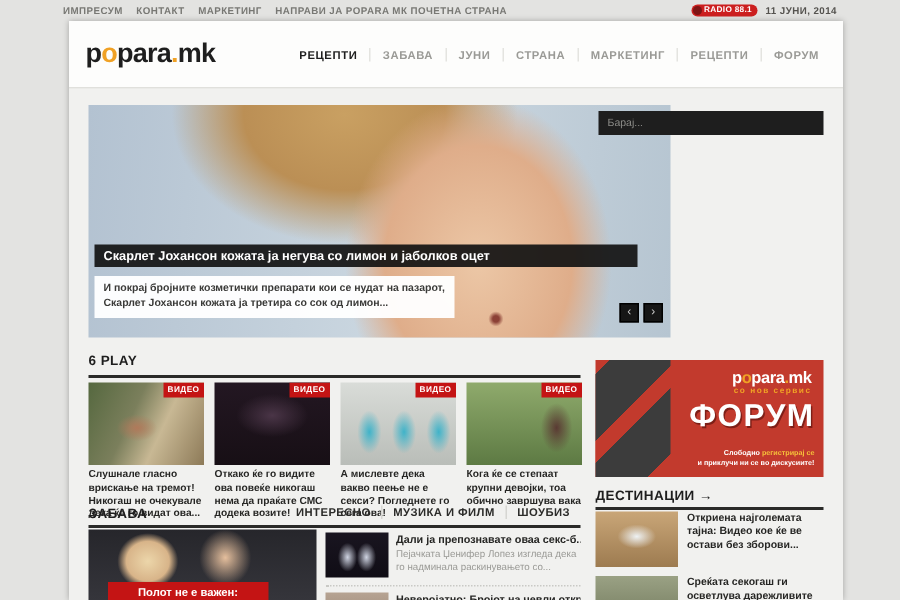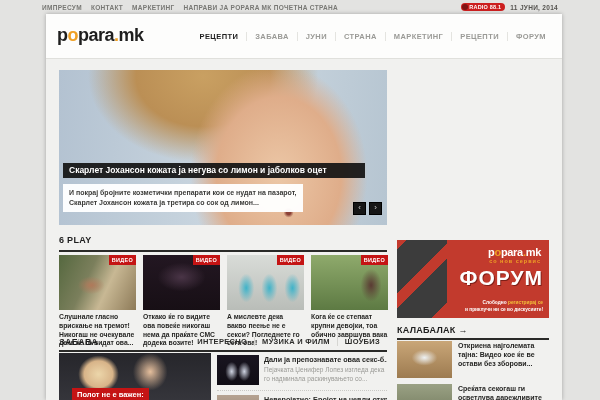--- a/index.html
+++ b/index.html
@@ -26,21 +26,21 @@
   
   .site-header{position:absolute;left:0;top:0;width:516px;height:44px;background:#fdfdfc;border-bottom:1px solid #e0e0dc;}
   .logo{position:absolute;left:11px;top:11px;font-size:18px;font-weight:bold;letter-spacing:-0.5px;color:#1e1e1e;cursor:pointer;}
   .logo .accent{color:#f0a125;}
   .mainnav{position:absolute;right:8px;top:0;height:44px;display:flex;align-items:center;}
   .nav-item{font-size:7.5px;font-weight:bold;letter-spacing:.4px;color:#9a9a96;padding:0 8px;cursor:pointer;white-space:nowrap;border-left:1px solid #e4e4e0;}
   .nav-item:first-child{border-left:none;}
   .nav-item.active{color:#1e1e1e;}
 
   
-  .hero{position:absolute;left:13px;top:56px;width:328px;height:155px;overflow:hidden;cursor:pointer;
+  .hero{position:absolute;left:13px;top:56px;width:388px;height:155px;overflow:hidden;cursor:pointer;
     background:
       radial-gradient(circle 7px at 70% 92%, #8c4136 30%, rgba(140,65,54,0) 72%),
       radial-gradient(ellipse 120px 150px at 67% 68%, #ecc7a6 0%, #dfad8a 52%, rgba(223,173,138,0) 74%),
       radial-gradient(ellipse 160px 120px at 44% 4%, #c9a062 0%, #bb8f55 42%, rgba(187,143,85,0) 72%),
       linear-gradient(95deg,#b3c2d1 0%,#ccd8e1 55%,#b6c5d1 100%);
   }
   .hero-title-bar{position:absolute;left:4px;right:22px;top:93px;height:15px;background:rgba(18,18,18,.92);color:#fff;
     font-size:8.5px;font-weight:bold;line-height:15px;padding:0 6px;white-space:nowrap;overflow:hidden;}
   .hero-excerpt{position:absolute;left:4px;top:114px;width:228px;background:rgba(255,255,255,.96);color:#3a3a38;
     font-size:7px;line-height:1.45;padding:4px 6px;font-weight:bold;}
@@ -69,21 +69,21 @@
 
   
   .tabs-row{position:absolute;left:13px;top:323px;width:328px;display:flex;justify-content:flex-end;}
   .tab{font-size:7.5px;font-weight:bold;color:#2c2c2a;letter-spacing:.3px;padding:0 7px;border-left:1px solid #d6d6d2;cursor:pointer;white-space:nowrap;}
   .tab:first-child{border-left:none;}
   .featured{position:absolute;left:13px;top:339px;width:152px;height:47px;overflow:visible;cursor:pointer;
     background:
       radial-gradient(ellipse 26px 24px at 26% 45%, #ecd6aa 0%, #d8b489 55%, rgba(216,180,137,0) 78%),
       radial-gradient(ellipse 24px 26px at 60% 40%, #e5bf9d 0%, rgba(229,191,157,0) 72%),
       linear-gradient(180deg,#26262b 0%,#35353b 100%);}
-  .featured-caption{position:absolute;left:13px;top:35px;background:#c41414;color:#fff;font-size:7.5px;font-weight:bold;padding:2px 5px;white-space:nowrap;}
+  .featured-caption{position:absolute;left:13px;top:35px;background:#c41414;color:#fff;font-size:7.5px;font-weight:bold;padding:2px 20px;white-space:nowrap;}
   .news-list{position:absolute;left:171px;top:341px;width:170px;}
   .news-item{display:flex;gap:5px;cursor:pointer;padding-bottom:5px;margin-bottom:4px;border-bottom:1px dotted #c9c9c5;}
   .news-item:last-child{border-bottom:none;}
   .news-thumb{flex:0 0 42px;height:30px;}
   .thumb-stage{background:radial-gradient(ellipse 8px 12px at 35% 55%, #cfd4e2 0%, rgba(207,212,226,0) 80%),radial-gradient(ellipse 8px 12px at 65% 55%, #cfd4e2 0%, rgba(207,212,226,0) 80%),linear-gradient(180deg,#191520 0%,#100d15 100%);}
   .thumb-woman{background:radial-gradient(ellipse 14px 12px at 45% 45%, #e8c39e 0%, rgba(232,195,158,0) 75%),linear-gradient(180deg,#b6a392 0%,#8e7b6a 100%);}
   .news-text{flex:1;min-width:0;}
   .news-title{font-size:7.2px;font-weight:bold;color:#262624;line-height:1.25;white-space:nowrap;overflow:hidden;}
   .news-excerpt{font-size:6.5px;color:#9a9a96;line-height:1.35;margin-top:2px;}
 
@@ -140,20 +140,21 @@
 
     <div class="hero">
       <div class="hero-title-bar">Скарлет Јохансон кожата ја негува со лимон и јаболков оцет</div>
       <div class="hero-excerpt">И покрај бројните козметички препарати кои се нудат на пазарот, Скарлет Јохансон кожата ја третира со сок од лимон...</div>
       <div class="hero-arrows">
         <div class="hero-arrow">‹</div>
         <div class="hero-arrow">›</div>
       </div>
     </div>
 
+    <input class="search-box" type="text" placeholder="Барај..." style="">
 
     <div class="sec-head" style="left:13px;top:221px;">6 PLAY</div>
     <div class="sec-rule" style="left:13px;top:236px;width:328px;"></div>
     <div class="fourplay-row">
       <div class="fp-item">
         <div class="fp-thumb thumb-deer">
           <span class="fp-badge">ВИДЕО</span>
         </div>
         <div class="fp-caption">Слушнале гласно врискање на тремот! Никогаш не очекувале дека ќе го видат ова...</div>
       </div>
@@ -209,21 +210,21 @@
       <div class="ad-arrow"></div>
       <div class="ad-logo"><span>p</span><span class="accent">o</span><span>para</span><span class="accent">.</span><span>mk</span></div>
       <div class="ad-sub">со нов сервис</div>
       <div class="ad-forum">ФОРУМ</div>
       <div class="ad-small">
         <span>Слободно </span><span class="hl">регистрирај се</span><br>
         <span>и приклучи ни се во дискусиите!</span>
       </div>
     </div>
 
-    <div class="sec-head" style="left:351px;top:311px;">КАЛАБАЛАК →</div>
+    <div class="sec-head" style="left:351px;top:311px;">ДЕСТИНАЦИИ →</div>
     <div class="sec-rule" style="left:351px;top:324px;width:152px;"></div>
     <div class="kal-list">
       <div class="kal-item">
         <div class="kal-thumb thumb-hands"></div>
         <div class="kal-title">Откриена најголемата тајна: Видео кое ќе ве остави без зборови...</div>
       </div>
       <div class="kal-item">
         <div class="kal-thumb thumb-smiley"></div>
         <div class="kal-title">Среќата секогаш ги осветлува дарежливите луѓе...</div>
       </div>

